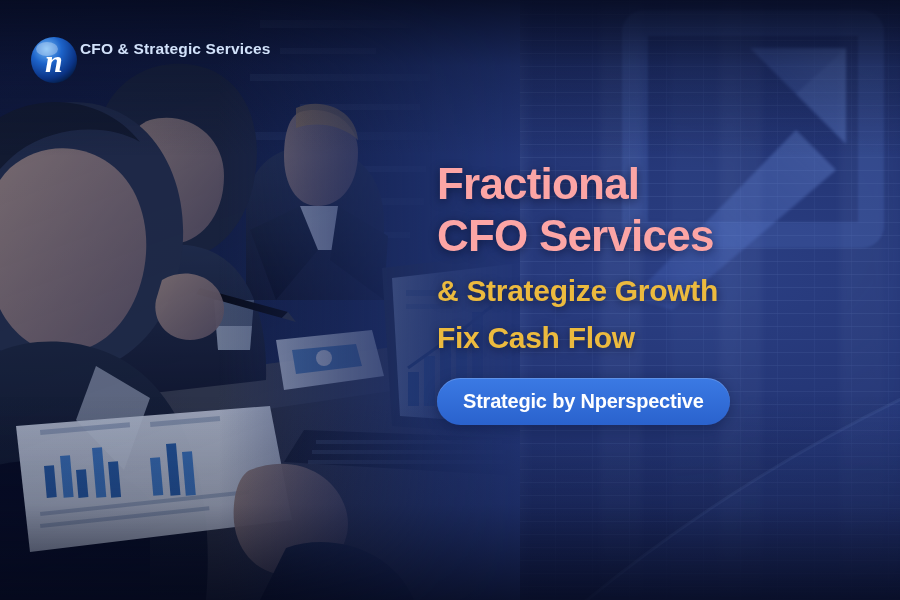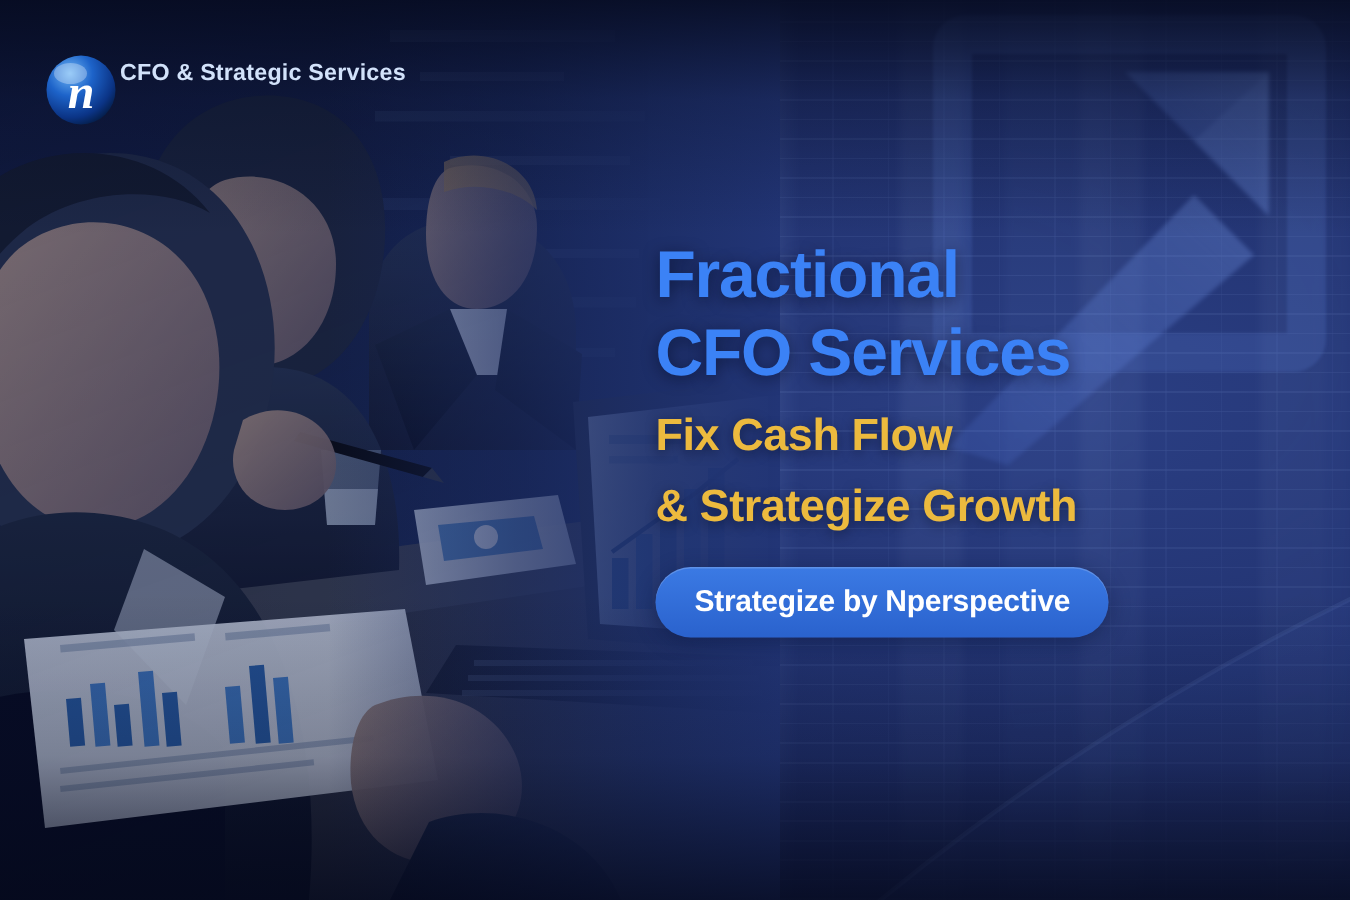--- a/index.html
+++ b/index.html
@@ -89,21 +89,21 @@
     letter-spacing:-.5px;
   }
   .logo-tag {
     font-size:15.5px; line-height:18px; font-weight:700; color:#d2e2fa;
     letter-spacing:.15px; margin-top:2px; text-align:center;
   }
 
   
   .copy { position:absolute; left:437px; top:158px; width:430px; }
   .headline {
-    font-size:44px; line-height:52px; font-weight:700; color:#3b82f6;
+    font-size:44px; line-height:52px; font-weight:700; color:#fca5a5;
     letter-spacing:-.8px;
     text-shadow:0 2px 10px rgba(4,10,32,.55);
   }
   .subhead {
     margin-top:11px;
     font-size:30px; line-height:36px; font-weight:700; color:#ecba3e;
     letter-spacing:-.3px;
     text-shadow:0 2px 8px rgba(4,10,32,.5);
   }
   .cta {
@@ -302,18 +302,18 @@
       </svg>
     </div>
     <div class="logo-words">
       <div class="logo-tag">CFO &amp; Strategic Services</div>
     </div>
   </div>
 
   <div class="copy">
     <div class="headline">Fractional</div>
     <div class="headline">CFO Services</div>
+    <div class="subhead">&amp; Strategize Growth</div>
     <div class="subhead">Fix Cash Flow</div>
-    <div class="subhead">&amp; Strategize Growth</div>
-    <div class="cta">Strategize by Nperspective</div>
+    <div class="cta">Strategic by Nperspective</div>
   </div>
 
 </div>
 
 </body></html>

